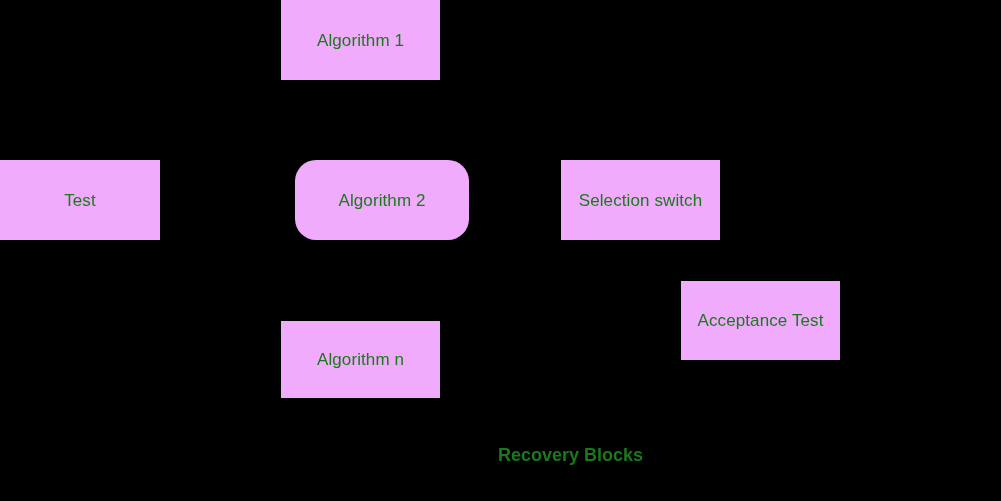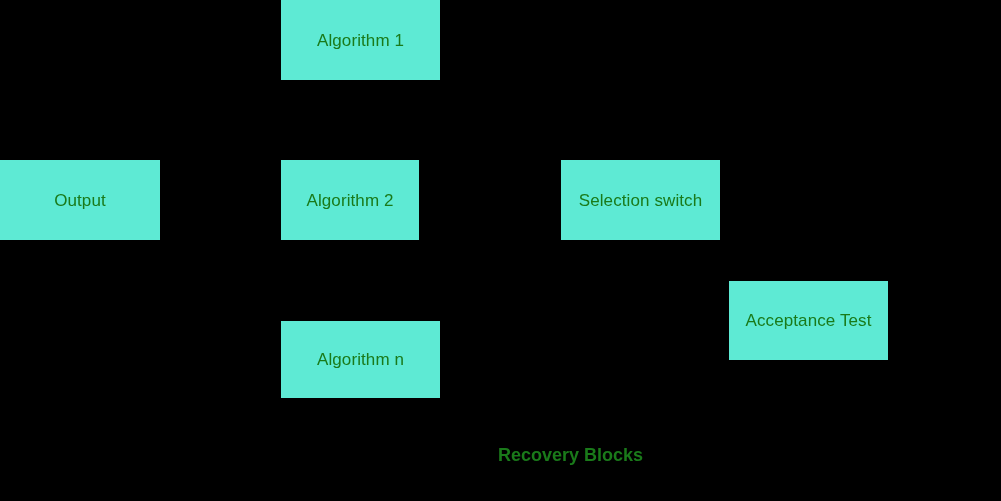--- a/index.html
+++ b/index.html
@@ -11,21 +11,21 @@
   #canvas {
     position: relative;
     width: 1001px;
     height: 501px;
     background: #000000;
     overflow: hidden;
     font-family: "Liberation Sans", sans-serif;
   }
   .node {
     position: absolute;
-    background: #5eead4;
+    background: #f0abfc;
     display: flex;
     align-items: center;
     justify-content: center;
     box-sizing: border-box;
   }
   .node-label {
     color: #1a7a1a;
     font-family: "Liberation Sans", sans-serif;
     font-size: 17px;
     line-height: 1;
@@ -39,34 +39,34 @@
     font-family: "Liberation Sans", sans-serif;
     font-size: 18px;
     font-weight: bold;
     line-height: 1;
     white-space: nowrap;
     text-align: center;
   }
   
   #node-input            { left: 0px;   top: 160px; width: 160px; height: 80px; }
   #node-algorithm-1      { left: 281px; top: 0px;   width: 159px; height: 80px; }
-  #node-algorithm-2      { left: 281px; top: 160px; width: 138px; height: 80px; }
+  #node-algorithm-2      { left: 295px; top: 160px; width: 174px; height: 80px; border-radius: 21px; }
   #node-algorithm-n      { left: 281px; top: 321px; width: 159px; height: 77px; }
   #node-selection-switch { left: 561px; top: 160px; width: 159px; height: 80px; }
-  #node-acceptance-test  { left: 681px; top: 281px; width: 159px; height: 79px; margin-left: 48px; }
+  #node-acceptance-test  { left: 681px; top: 281px; width: 159px; height: 79px; }
   #node-output           { left: 840px; top: 160px; width: 161px; height: 80px; }
   #diagram-caption       { left: 0px;   top: 446px; width: 1141px; }
 </style>
 </head>
 <body>
 
 <div id="canvas">
 
   <div class="node" id="node-input">
-    <span class="node-label">Output</span>
+    <span class="node-label">Test</span>
   </div>
 
   <div class="node" id="node-algorithm-1">
     <span class="node-label">Algorithm 1</span>
   </div>
 
   <div class="node" id="node-algorithm-2">
     <span class="node-label">Algorithm 2</span>
   </div>
 

